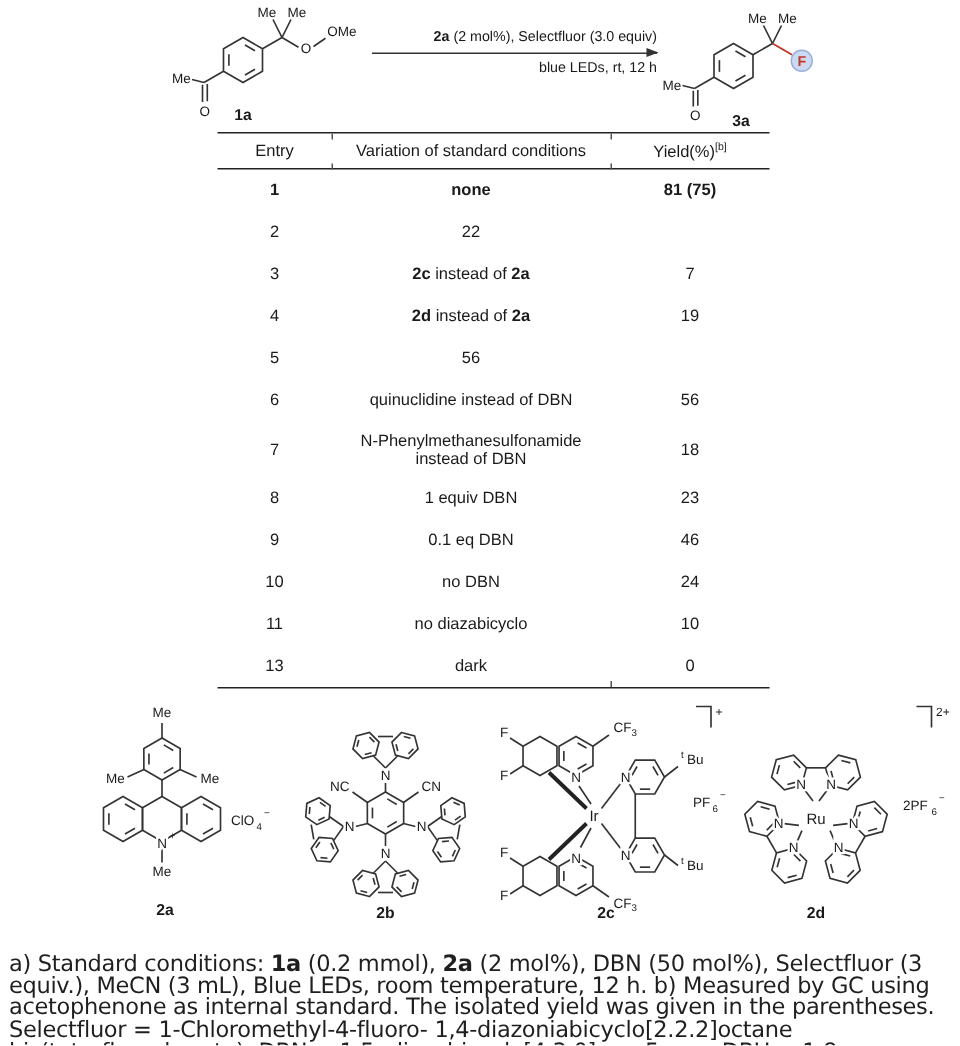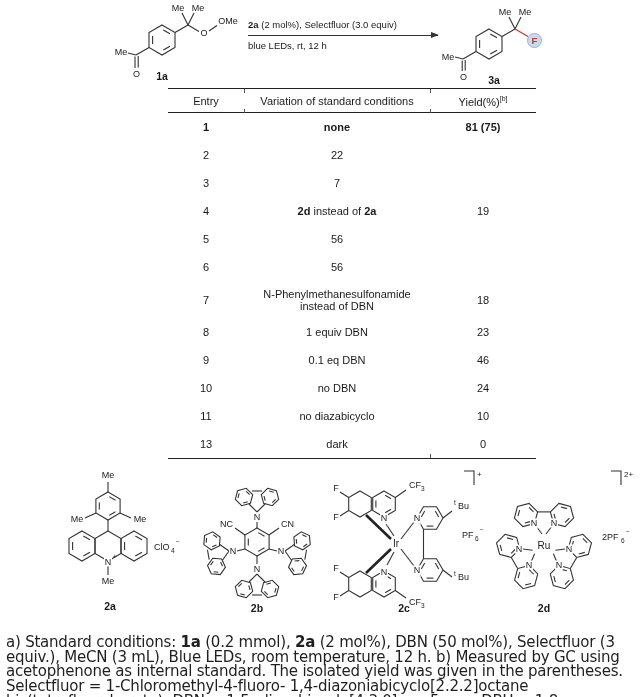--- a/index.html
+++ b/index.html
@@ -12,28 +12,28 @@
   svg text.sm{font-size:6.5px}
   svg text.start{text-anchor:start}
   svg text.end{text-anchor:end}
   svg text.wbg{paint-order:stroke fill;stroke:#fff;stroke-width:3px}
   .bond{stroke:#333;stroke-width:1.1;fill:none}
   .wedge{stroke:#222;stroke-width:2.6;fill:none}
   .redbond{stroke:#c0392b;stroke-width:1.3;fill:none}
   .fred{fill:#c0392b;font-weight:bold;font-size:9.5px}
   .fcircle{fill:#ccd9f0;stroke:#9ab0d8;stroke-width:1}
   
-  .cond{position:absolute;left:248px;top:19px;width:190px;text-align:left;
+  .cond{position:absolute;left:248px;top:19px;width:190px;text-align:right;
         font-size:9.5px;line-height:12px;color:#1a1a1a}
   .cond .l1{margin-bottom:4px}
   .arrow-line{position:relative;height:1px;background:#333;margin:0 0 4px 0}
   .arrow-line::after{content:"";position:absolute;right:-1px;top:-3.5px;
         border-left:8px solid #333;border-top:3.5px solid transparent;border-bottom:3.5px solid transparent}
   
-  .ctable{position:absolute;left:168px;top:88px;width:368px;
+  .ctable{position:absolute;left:145px;top:88px;width:368px;
         border-top:1.6px solid #222;border-bottom:1.6px solid #222}
   .thead{display:grid;grid-template-columns:76px 186px 106px;height:24px;
         align-items:center;font-size:11px;border-bottom:1.6px solid #222;text-align:center}
   .trow{display:grid;grid-template-columns:76px 186px 106px;height:28px;
         align-items:center;font-size:11px;text-align:center}
   .trow.tall{height:37px}
   .trow.bold{font-weight:bold}
   .cell{line-height:12px}
   sup{font-size:7px;vertical-align:super}
   .tick{position:absolute;width:1px;height:4px;background:#555}
@@ -113,33 +113,35 @@
           <div class="cell">1</div>
           <div class="cell"><span style="font-weight: bold;">none</span></div>
           <div class="cell">81 (75)</div>
         </div>
         <div class="trow">
           <div class="cell">2</div>
           <div class="cell">22</div>
         </div>
         <div class="trow">
           <div class="cell">3</div>
+          <div class="cell"><span style="font-weight: bold;">2c</span><span> instead of </span><span style="font-weight: bold;">2a</span></div>
           <div class="cell">7</div>
         </div>
         <div class="trow">
           <div class="cell">4</div>
           <div class="cell"><span style="font-weight: bold;">2d</span><span> instead of </span><span style="font-weight: bold;">2a</span></div>
           <div class="cell">19</div>
         </div>
         <div class="trow">
           <div class="cell">5</div>
           <div class="cell">56</div>
         </div>
         <div class="trow">
           <div class="cell">6</div>
+          <div class="cell"><span>quinuclidine instead of DBN</span></div>
           <div class="cell">56</div>
         </div>
         <div class="trow tall">
           <div class="cell">7</div>
           <div class="cell"><span>N-Phenylmethanesulfonamide</span><br><span>instead of DBN</span></div>
           <div class="cell">18</div>
         </div>
         <div class="trow">
           <div class="cell">8</div>
           <div class="cell"><span>1 equiv DBN</span></div>

